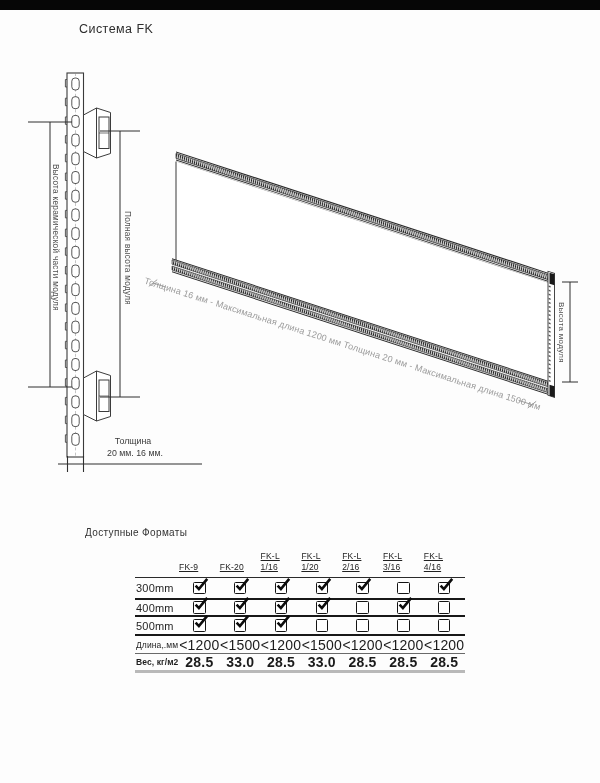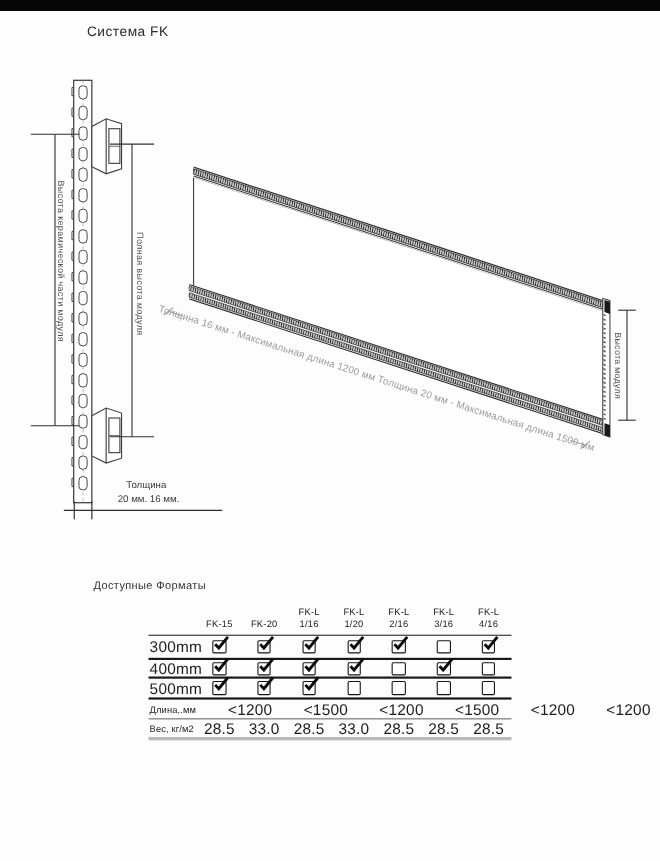--- a/index.html
+++ b/index.html
@@ -15,24 +15,24 @@
   svg text{font-family:"Liberation Sans", sans-serif;}
 
   .section-label{position:absolute;left:85px;top:527px;font-size:10px;color:#333;letter-spacing:.35px;}
 
   .formats-table{position:absolute;left:135px;top:550px;width:330px;}
   .t-row{display:grid;grid-template-columns:44px repeat(7,40.8px);align-items:center;box-sizing:border-box;}
   .t-row.head{align-items:end;height:28px;}
   .b-strong{border-bottom:2px solid #181818;}
   .b-med{border-bottom:1.5px solid #2a2a2a;}
   .b-med2{border-bottom:1.5px solid #3c3c3c;}
-  .b-thin{border-bottom:1px solid #6a6a6a;gap:28px;}
+  .b-thin{border-bottom:1px solid #6a6a6a;}
   .b-gray{border-bottom:3px solid #b9b9b9;}
-  .t-colhead{font-size:8.5px;line-height:1.22;text-align:center;color:#222;padding-bottom:5px;letter-spacing:.2px;}
-  .t-label{font-size:14px;color:#1f1f1f;padding-left:1px;letter-spacing:.2px;}
+  .t-colhead{font-size:8.5px;line-height:1.22;text-align:left;color:#222;padding-bottom:5px;letter-spacing:.2px;text-decoration:underline;}
+  .t-label{font-size:11px;color:#1f1f1f;padding-left:1px;letter-spacing:.2px;}
   .t-vlabel{font-size:8.5px;color:#1f1f1f;padding-left:1px;letter-spacing:.1px;}
   .cbwrap{display:flex;justify-content:center;align-items:center;height:100%;}
   .cb{position:relative;width:12.5px;height:12.5px;border:1.6px solid #141414;border-radius:1.5px;box-sizing:border-box;background:#fff;}
   .cb svg{position:absolute;left:-1px;top:-5px;overflow:visible;}
   .t-val{font-size:14px;text-align:center;color:#1b1b1b;letter-spacing:.2px;}
 </style>
 </head>
 <body>
 
 <div class="topbar"></div>
@@ -145,21 +145,21 @@
     <line x1="562" y1="382" x2="578" y2="382"></line>
   </g>
   <text x="559" y="302" transform="rotate(90 559 302)" font-size="8" fill="#4f4f4f" letter-spacing="0.3">Высота модуля</text>
 </svg>
 
 <div class="section-label">Доступные Форматы</div>
 
 <div class="formats-table">
     <div class="t-row head b-med">
       <div class="t-label"></div>
-      <div class="t-colhead">FK-15</div>
+      <div class="t-colhead">FK-9</div>
       <div class="t-colhead">FK-20</div>
       <div class="t-colhead">FK-L<br>1/16</div>
       <div class="t-colhead">FK-L<br>1/20</div>
       <div class="t-colhead">FK-L<br>2/16</div>
       <div class="t-colhead">FK-L<br>3/16</div>
       <div class="t-colhead">FK-L<br>4/16</div>
     </div>
     <div class="t-row b-strong" style="height: 22px;">
       <div class="t-label">300mm</div>
       <div class="cbwrap">
@@ -291,21 +291,21 @@
     <div class="t-row b-thin" style="height: 18px;">
       <div class="t-vlabel">Длина,.мм</div>
       <div class="t-val">&lt;1200</div>
       <div class="t-val">&lt;1500</div>
       <div class="t-val">&lt;1200</div>
       <div class="t-val">&lt;1500</div>
       <div class="t-val">&lt;1200</div>
       <div class="t-val">&lt;1200</div>
       <div class="t-val">&lt;1200</div>
     </div>
-    <div class="t-row b-gray" style="height: 19px;">
+    <div class="t-row b-gray" style="height: 19px; font-weight: bold;">
       <div class="t-vlabel">Вес, кг/м2</div>
       <div class="t-val">28.5</div>
       <div class="t-val">33.0</div>
       <div class="t-val">28.5</div>
       <div class="t-val">33.0</div>
       <div class="t-val">28.5</div>
       <div class="t-val">28.5</div>
       <div class="t-val">28.5</div>
     </div>
   </div>

